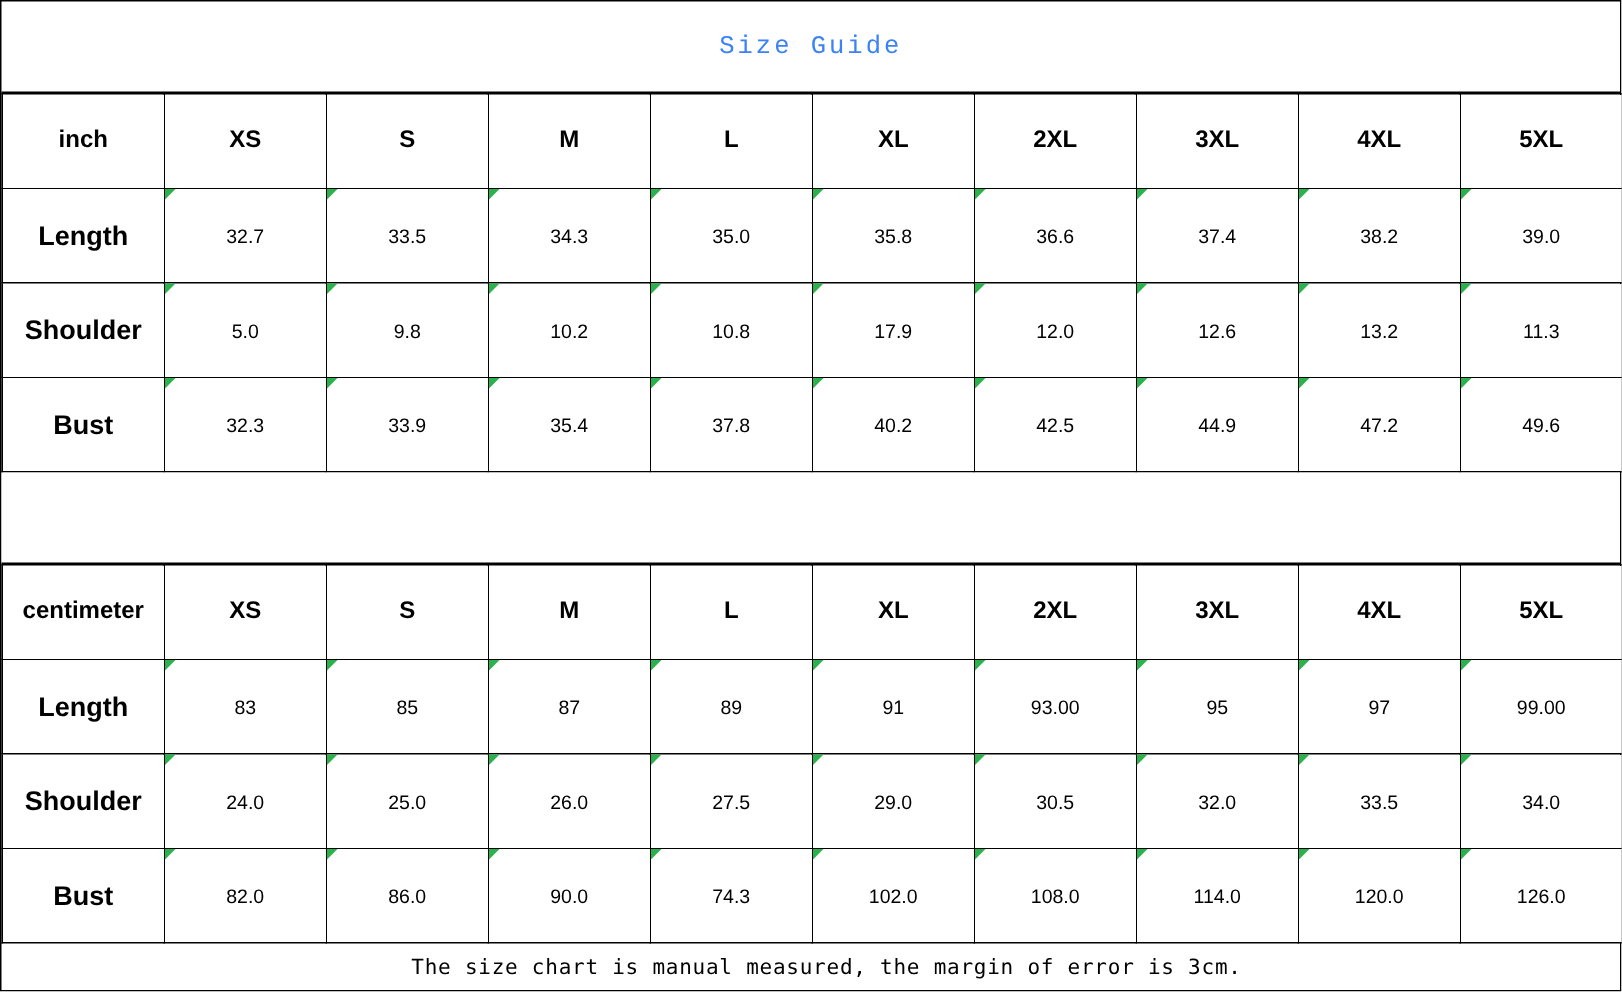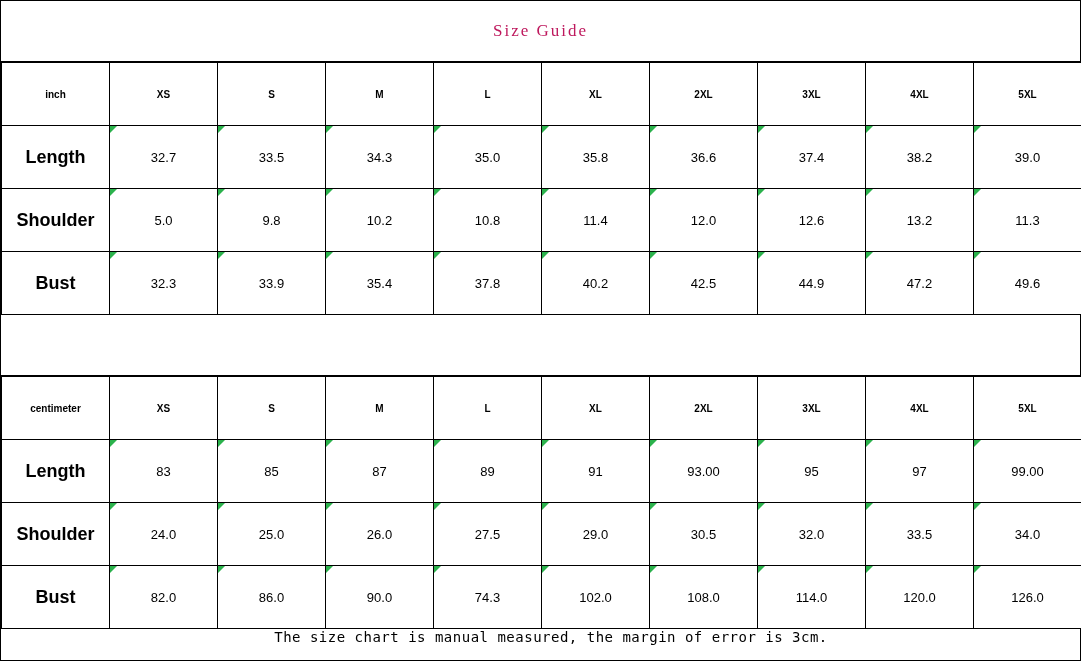--- a/index.html
+++ b/index.html
@@ -26,42 +26,42 @@
   }
   .title-bar {
     height: 60px;
     min-height: 60px;
     display: flex;
     align-items: center;
     justify-content: center;
     border-bottom: 1px solid #000000;
   }
   .title-text {
-    font-family: Liberation Serif, serif;
+    font-family: Liberation Mono, monospace;
     font-size: 17px;
     letter-spacing: 2px;
-    color: #be185d;
+    color: #3b82f6;
   }
   table.size-table {
     width: 100%;
     border-collapse: collapse;
     table-layout: fixed;
   }
   table.size-table td {
     border: 1px solid #000000;
     height: 60px;
     text-align: center;
     vertical-align: middle;
     font-size: 13px;
     position: relative;
     background: #ffffff;
   }
   table.size-table td.hdr {
     font-weight: bold;
-    font-size: 10px;
+    font-size: 16px;
     margin-top: 32px;
   }
   table.size-table td.rowlabel {
     font-weight: bold;
     font-size: 18px;
   }
   
   table.size-table col.c0 { width: 108px; }
   table.size-table col.cx { width: 108px; }
 
@@ -75,21 +75,21 @@
     border-right: 7px solid transparent;
   }
   .gap-block {
     height: 60px;
     border-bottom: 1px solid #000000;
     background: #ffffff;
   }
   .footer {
     flex: 1;
     display: flex;
-    align-items: flex-start;
+    align-items: center;
     justify-content: center;
     border-top: 0;
     padding-left: 21px;
   }
   .footer-text {
     font-family: "DejaVu Sans Mono", monospace;
     font-size: 14px;
     letter-spacing: 0.5px;
   }
   .tbl-wrap { width: 100%; }
@@ -141,21 +141,21 @@
           <td class="mark">37.4</td>
           <td class="mark">38.2</td>
           <td class="mark">39.0</td>
         </tr>
         <tr>
           <td class="rowlabel">Shoulder</td>
           <td class="mark">5.0</td>
           <td class="mark">9.8</td>
           <td class="mark">10.2</td>
           <td class="mark">10.8</td>
-          <td class="mark">11.4</td>
+          <td class="mark">17.9</td>
           <td class="mark">12.0</td>
           <td class="mark">12.6</td>
           <td class="mark">13.2</td>
           <td class="mark">11.3</td>
         </tr>
         <tr>
           <td class="rowlabel">Bust</td>
           <td class="mark">32.3</td>
           <td class="mark">33.9</td>
           <td class="mark">35.4</td>

